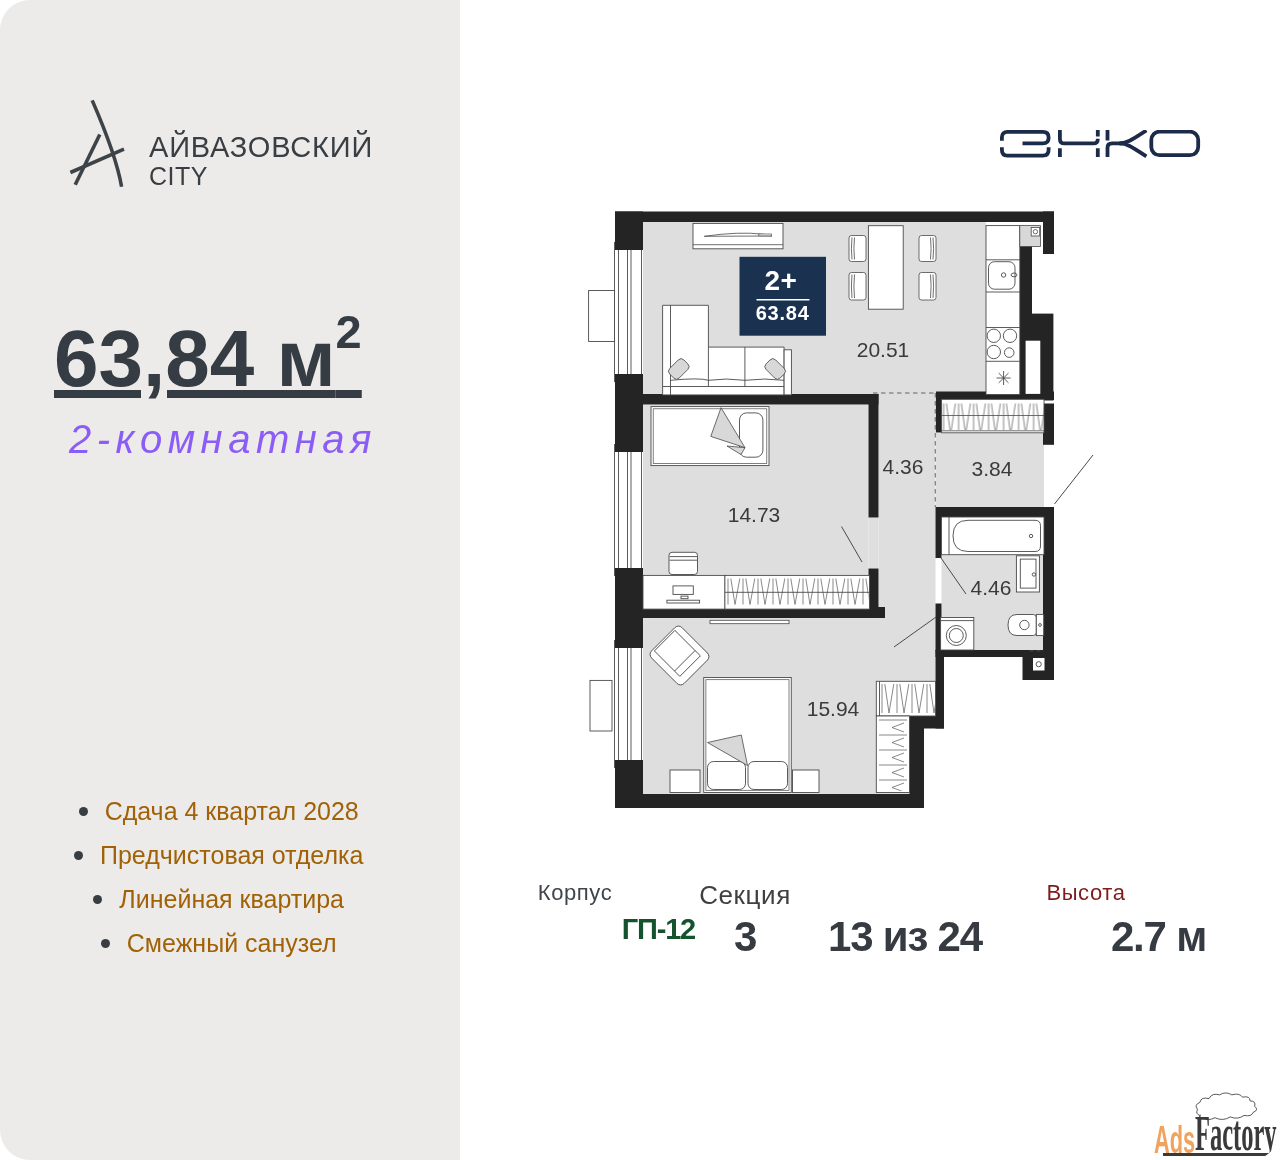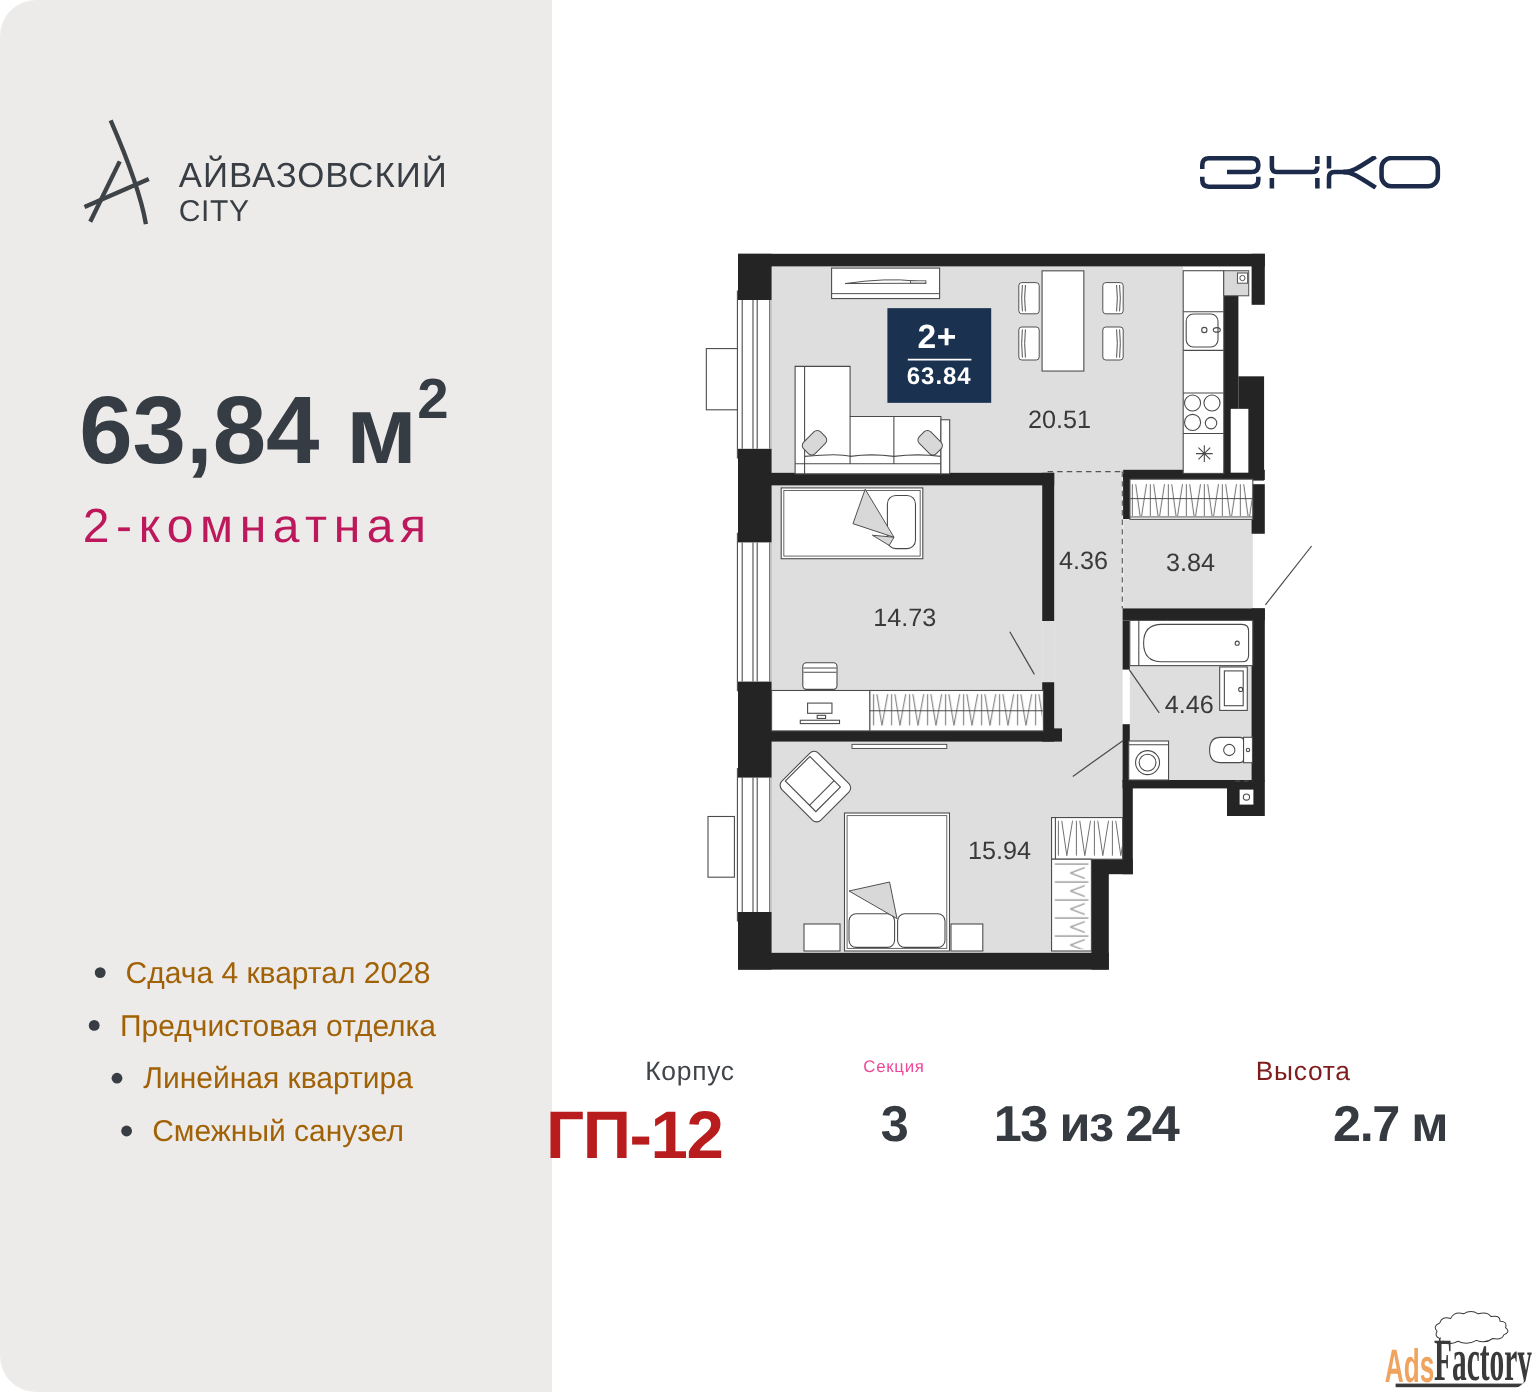--- a/index.html
+++ b/index.html
@@ -20,23 +20,23 @@
       <path d="M 32.2,10.4 Q 56,65 61.6,96.7"></path>
       <path d="M 39.8,44.5 L 15.2,94.8"></path>
       <path d="M 10.4,82.5 L 64,59.2"></path>
     </g>
   </svg>
 
   <div class="abs dark" style="left:149px;top:133px;font-size:29px;letter-spacing:0.8px;line-height:29px;">АЙВАЗОВСКИЙ</div>
 
   <div class="abs dark" style="left:149px;top:163px;font-size:25px;letter-spacing:0.5px;line-height:26px;">CITY</div>
 
-  <div class="abs" style="left:66px;top:319px;color:#363C43;font-size:80px;font-weight:bold;letter-spacing:0px;line-height:80px;white-space:nowrap;">63,84 м<span style="font-size:47px;position:relative;top:-38px;">2</span></div>
-
-  <div class="abs" style="left:69px;top:419px;color:#be185d;font-size:40px;letter-spacing:5.5px;line-height:40px;white-space:nowrap;">2-комнатная</div>
+  <div class="abs" style="left:54px;top:319px;color:#363C43;font-size:80px;font-weight:bold;letter-spacing:0px;line-height:80px;white-space:nowrap;text-decoration:underline;">63,84 м<span style="font-size:47px;position:relative;top:-38px;">2</span></div>
+
+  <div class="abs" style="left:69px;top:419px;color:#8b5cf6;font-size:40px;letter-spacing:5.5px;line-height:40px;white-space:nowrap;font-style:italic;">2-комнатная</div>
 
   <div class="abs" style="left:74px;top:789px;color:#a16207;font-size:25px;line-height:44px;white-space:nowrap;text-align:center;">
     <div><span style="display:inline-block;width:9px;height:9px;border-radius:50%;background:#373D43;vertical-align:4px;margin-right:17px;"></span>Сдача 4 квартал 2028</div>
     <div><span style="display:inline-block;width:9px;height:9px;border-radius:50%;background:#373D43;vertical-align:4px;margin-right:17px;"></span>Предчистовая отделка</div>
     <div><span style="display:inline-block;width:9px;height:9px;border-radius:50%;background:#373D43;vertical-align:4px;margin-right:17px;"></span>Линейная квартира</div>
     <div><span style="display:inline-block;width:9px;height:9px;border-radius:50%;background:#373D43;vertical-align:4px;margin-right:17px;"></span>Смежный санузел</div>
   </div>
 
   <svg class="abs" style="left:1000px;top:130px;" width="201" height="28" viewBox="0 0 201 28">
     <g fill="none" stroke="#1C2B4A" stroke-width="3.8">
@@ -329,23 +329,23 @@
     <text x="992" y="475.5" font-size="21" fill="#3A3A3A" text-anchor="middle">3.84</text>
 
     <text x="754" y="522" font-size="21" fill="#3A3A3A" text-anchor="middle">14.73</text>
 
     <text x="991" y="594.5" font-size="21" fill="#3A3A3A" text-anchor="middle">4.46</text>
 
     <text x="833" y="715.5" font-size="21" fill="#3A3A3A" text-anchor="middle">15.94</text>
   </svg>
 
   <div class="abs" style="left:455px;top:880px;width:240px;text-align:center;color:#40454B;font-size:22px;letter-spacing:0.6px;">Корпус</div>
-  <div class="abs" style="left:455px;top:913px;width:240px;text-align:left;color:#b91c1c;font-size:56px;font-weight:bold;letter-spacing:-1.2px;">ГП-12</div>
-
-  <div class="abs" style="left:625px;top:880px;width:240px;text-align:center;color:#ec4899;font-size:14px;letter-spacing:0.6px;">Секция</div>
+  <div class="abs" style="left:455px;top:913px;width:240px;text-align:right;color:#14532d;font-size:29px;font-weight:bold;letter-spacing:-1.2px;">ГП-12</div>
+
+  <div class="abs" style="left:625px;top:880px;width:240px;text-align:center;color:#404040;font-size:26px;letter-spacing:0.6px;">Секция</div>
   <div class="abs" style="left:625px;top:913px;width:240px;text-align:center;color:#363B41;font-size:42px;font-weight:bold;letter-spacing:-1.2px;">3</div>
 
   <div class="abs" style="left:785px;top:913px;width:240px;text-align:center;color:#363B41;font-size:42px;font-weight:bold;letter-spacing:-1.2px;">13 из 24</div>
 
   <div class="abs" style="left:966px;top:880px;width:240px;text-align:center;color:#7f1d1d;font-size:22px;letter-spacing:0.6px;">Высота</div>
   <div class="abs" style="left:966px;top:913px;width:240px;text-align:right;color:#363B41;font-size:42px;font-weight:bold;letter-spacing:-1.2px;">2.7 м</div>
 
   <svg class="abs" style="left:1192px;top:1088px;" width="72" height="32" viewBox="0 0 94 42">
     <path d="M 10,36 Q 4,34 7,28 Q 2,22 10,19 Q 12,11 22,14 Q 26,6 36,9 Q 44,4 52,9 Q 62,6 66,12 Q 76,10 76,17 Q 84,17 82,24 Q 88,29 80,32 Q 78,38 68,36 Q 60,42 50,38 Q 40,44 30,39 Q 20,44 14,39 Q 10,41 10,36 Z" fill="#ffffff" stroke="#3A3A3A" stroke-width="1.1"></path>
     <path d="M 11,42 Q 8,38 11,35" fill="none" stroke="#3A3A3A" stroke-width="1.1"></path>

